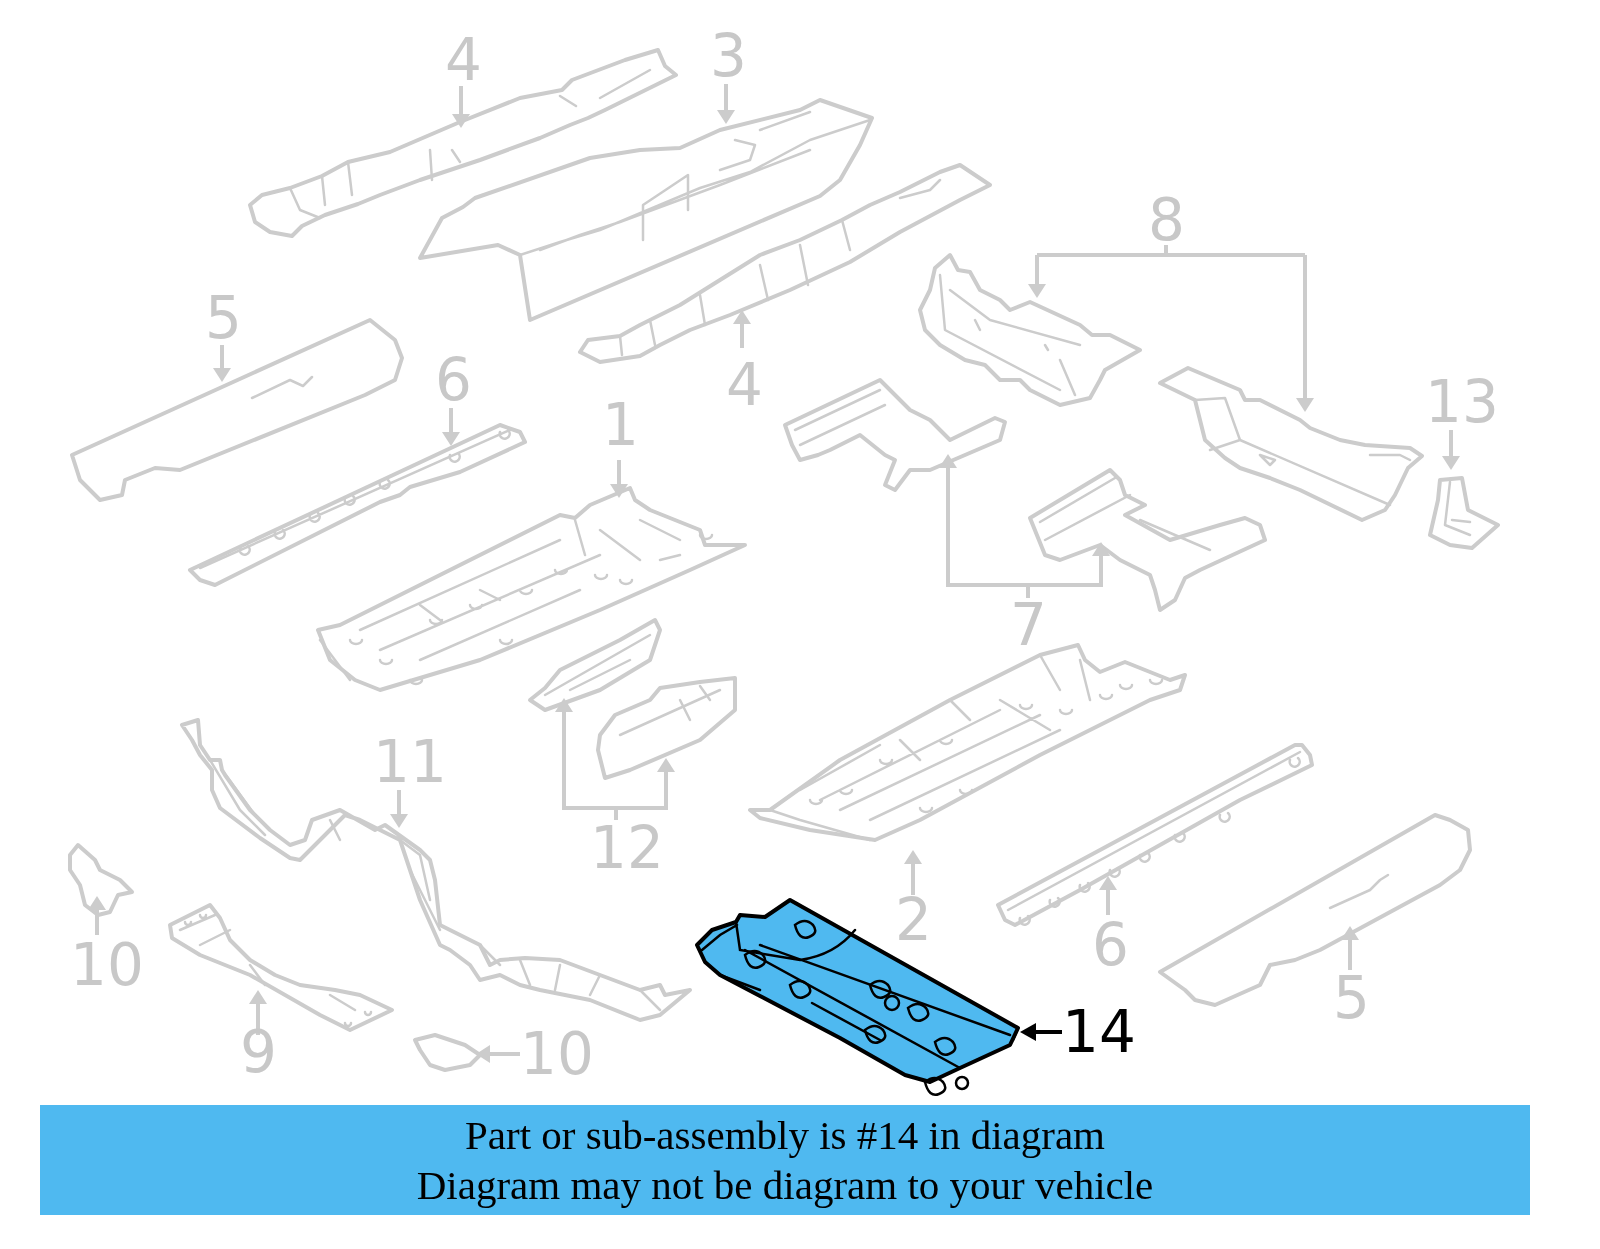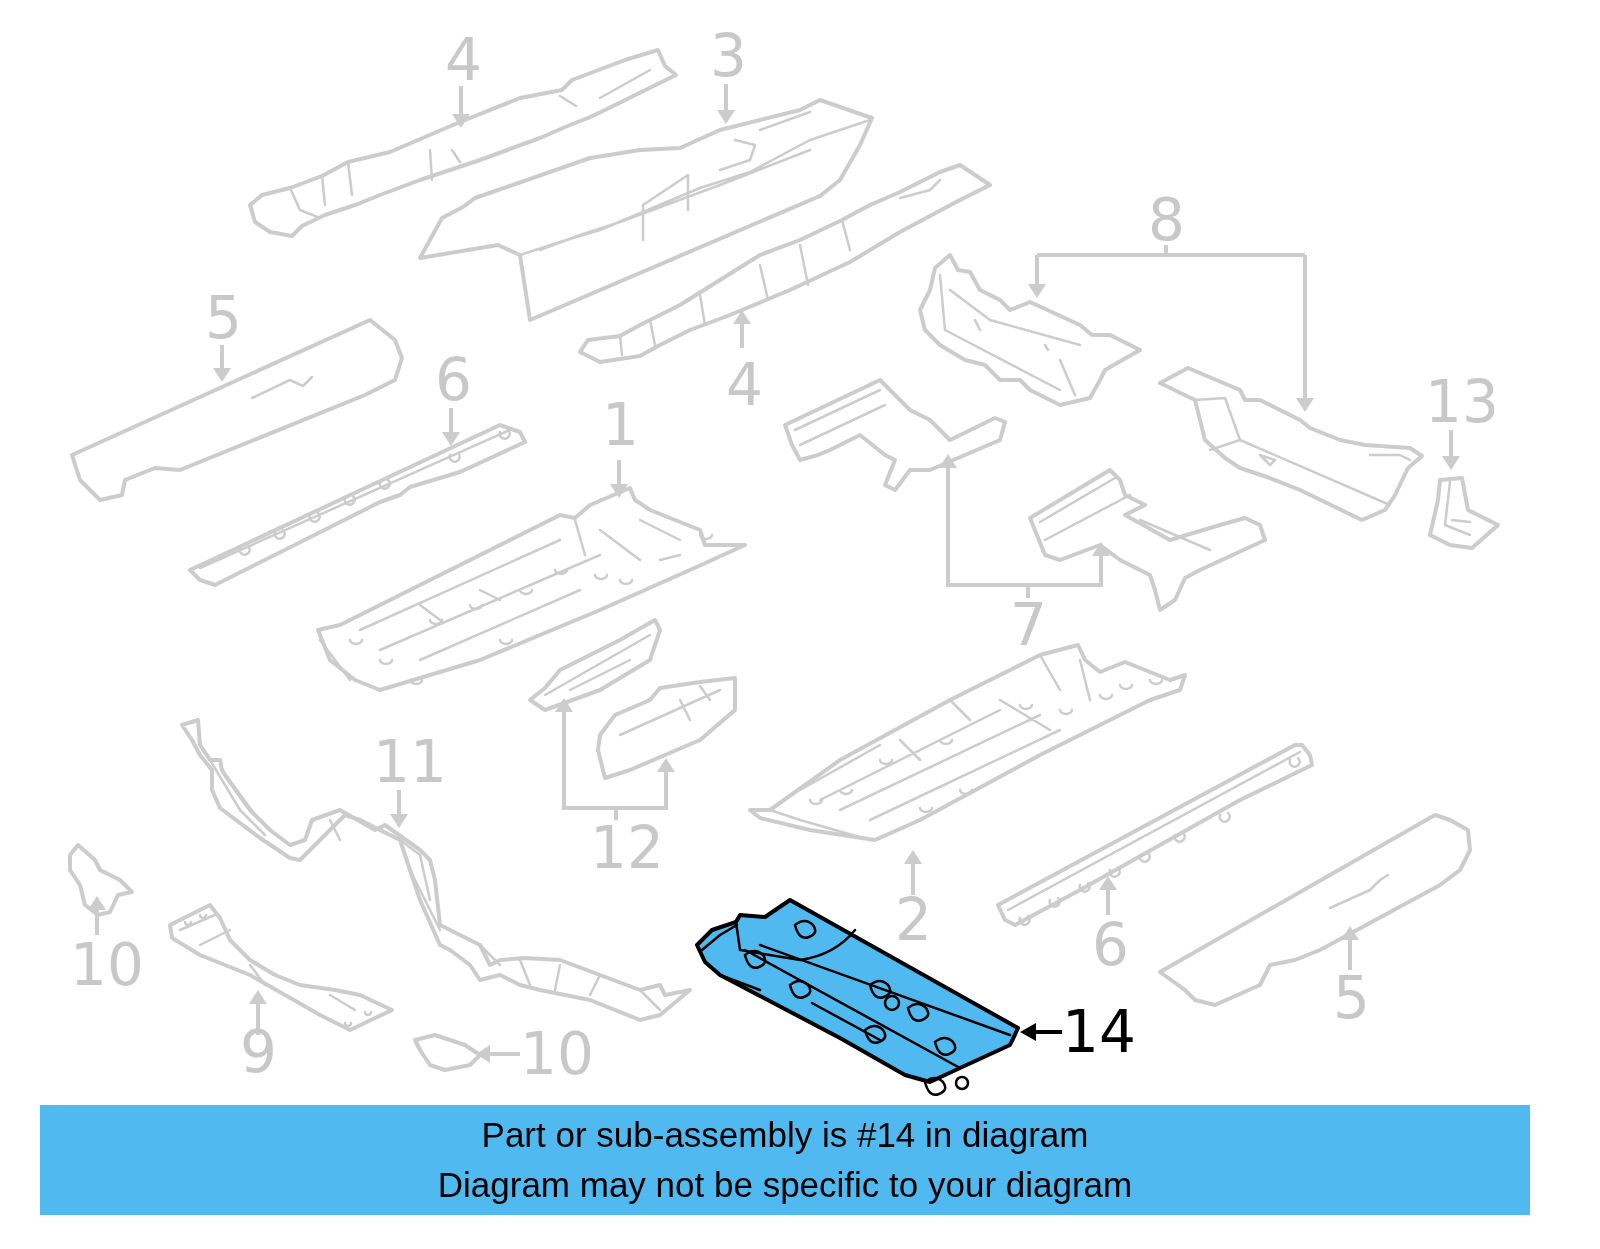--- a/index.html
+++ b/index.html
@@ -12,21 +12,21 @@
   .callout { font-family: "DejaVu Sans", sans-serif; font-size: 58px; fill: #c8c8c8; }
   .hl-part { fill: #4fb9f0; stroke: #000000; stroke-width: 4; stroke-linejoin: round; }
   .hl-detail { fill: none; stroke: #000000; stroke-width: 2.5; stroke-linecap: round; }
   .hl-leader { stroke: #000000; stroke-width: 4; fill: none; }
   .hl-arrow { fill: #000000; }
   .hl-callout { font-family: "DejaVu Sans", sans-serif; font-size: 58px; fill: #000000; }
   #banner {
     position: absolute; left: 40px; top: 1105px; width: 1490px; height: 110px;
     background: #4fb9f0; display: flex; flex-direction: column; align-items: center; justify-content: center;
   }
-  #banner .line { font-family: Liberation Sans, sans-serif; font-size: 35px; line-height: 50px; color: #000000; white-space: nowrap; }
+  #banner .line { font-family: Liberation Serif, serif; font-size: 41px; line-height: 50px; color: #000000; white-space: nowrap; }
 </style>
 </head>
 <body>
 
 <svg id="diagram" viewBox="0 0 1600 1249" xmlns="http://www.w3.org/2000/svg">
   <defs>
     <marker id="ah" viewBox="0 0 10 10" refX="5" refY="9" markerWidth="5" markerHeight="5" orient="auto-start-reverse">
       <path d="M0,0 L10,0 L5,10 z" fill="#cccccc"></path>
     </marker>
   </defs>
@@ -187,14 +187,14 @@
     <circle class="hl-detail" cx="892" cy="1003" r="7"></circle>
     <circle class="hl-detail" cx="962" cy="1083" r="6"></circle>
   </g>
   <path class="hl-leader" d="M1062,1032 L1030,1032"></path>
   <path class="hl-arrow" d="M1036,1023 L1036,1041 L1020,1032 Z"></path>
   <text class="hl-callout" x="1062" y="1052">14</text>
 </svg>
 
 <div id="banner">
   <div class="line">Part or sub-assembly is #14 in diagram</div>
-  <div class="line">Diagram may not be specific to your diagram</div>
+  <div class="line">Diagram may not be diagram to your vehicle</div>
 </div>
 
 </body></html>

